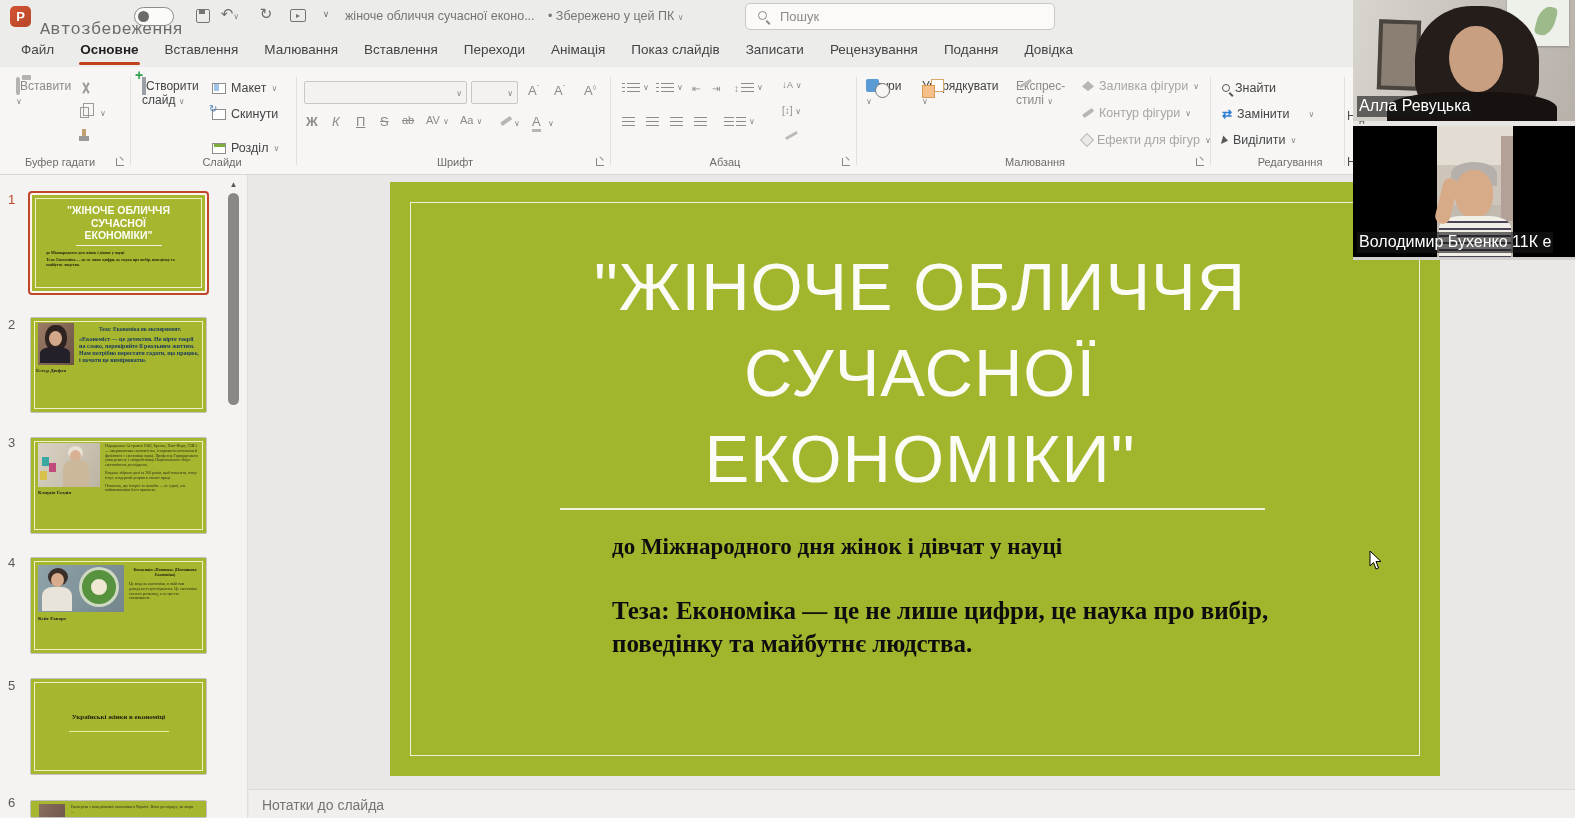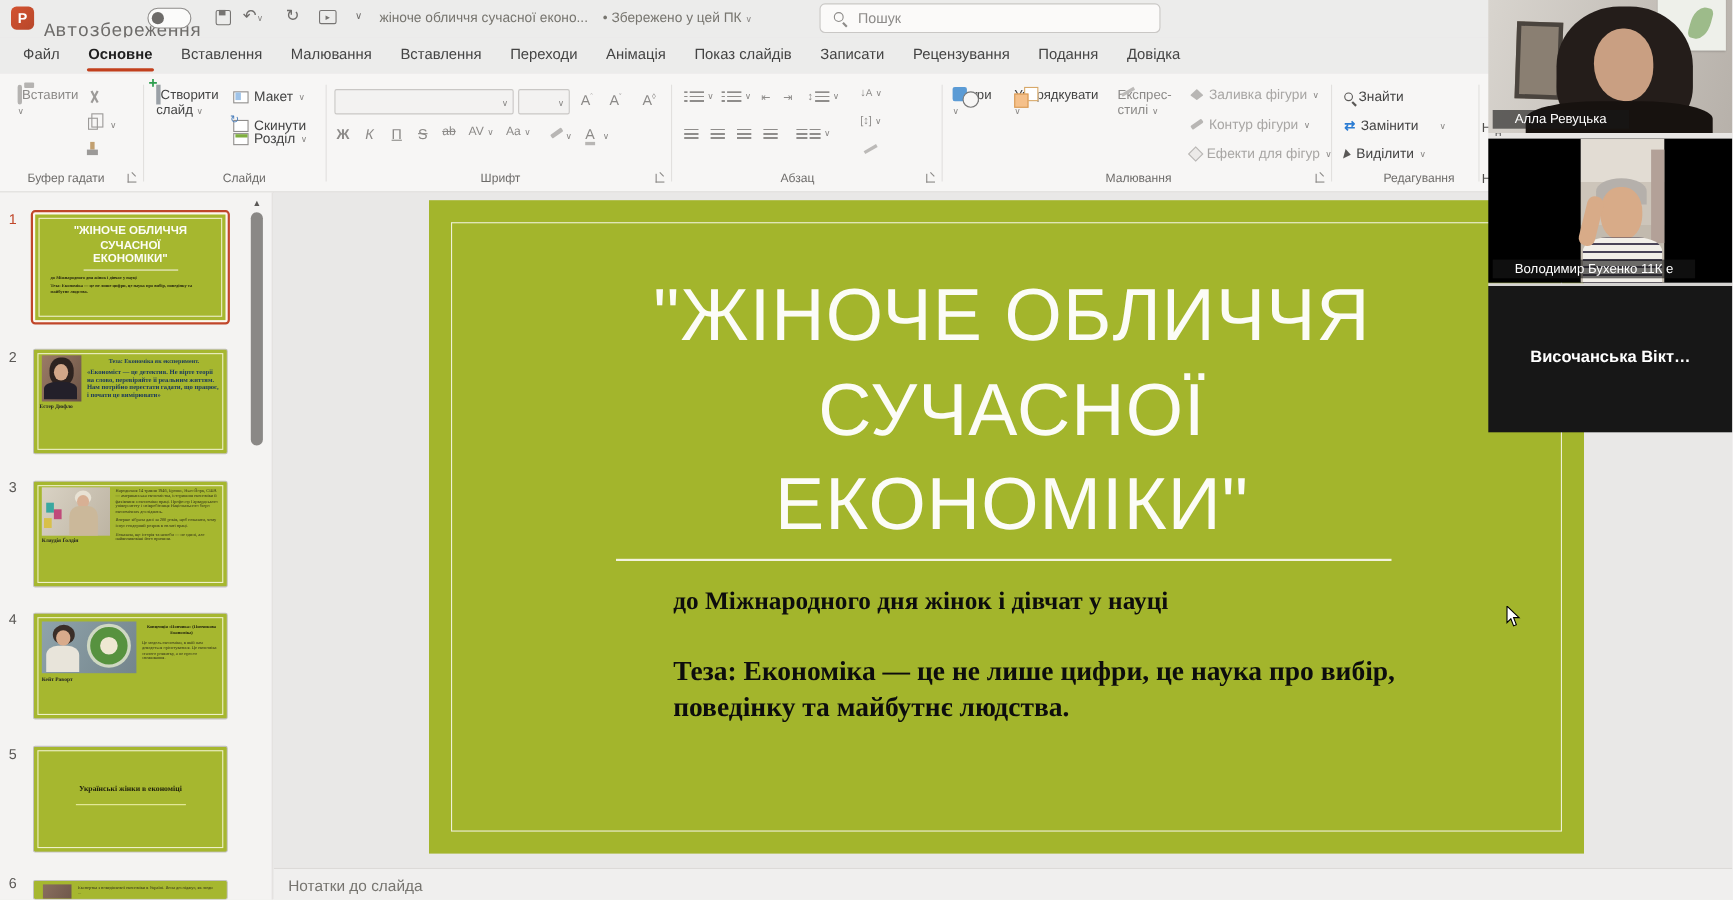--- a/index.html
+++ b/index.html
@@ -134,21 +134,21 @@
   .slide-sub2 { position:absolute; left:222px; top:412px; width:712px; font-family:"Liberation Serif",serif; font-weight:bold; font-size:25px; line-height:33px; color:#0d0d0d; }
   .cursor { position:absolute; left:979px; top:369px; z-index:5; }
 
   
   .notesbar { position:absolute; left:249px; top:789px; width:1326px; height:29px; background:#f0efee; border-top:1px solid #dcdad8; }
   .notes-label { position:absolute; left:13px; top:7px; font-size:14px; color:#76746f; }
 
   
   .video-panel { position:absolute; left:1353px; top:0; width:222px; height:521px; z-index:50; }
   .vtile { position:relative; width:100%; overflow:hidden; background:#000; }
-  .vlabel { position:absolute; left:4px; bottom:4px; background:rgba(25,25,25,0.62); color:#fff; font-size:12px; padding:1px 20px 2px; white-space:nowrap; }
+  .vlabel { position:absolute; left:4px; bottom:4px; background:rgba(25,25,25,0.62); color:#fff; font-size:16px; padding:1px 2px 2px; white-space:nowrap; }
   .t1 { height:121px; background:linear-gradient(105deg,#d8d4ce,#b7b1aa); }
   .t1 .frame { position:absolute; left:25px; top:20px; width:42px; height:70px; background:#8a7f72; border:4px solid #4a443e; transform:rotate(2deg); }
   .t1 .print { position:absolute; right:6px; top:-4px; width:62px; height:50px; background:#eef0ea; box-shadow:0 1px 2px rgba(0,0,0,.25); }
   .t1 .leaf { position:absolute; right:20px; top:6px; width:18px; height:30px; background:#9dbb8a; border-radius:60% 20% 60% 20%; transform:rotate(15deg); }
   .t1 .hair { position:absolute; left:62px; top:6px; width:124px; height:118px; background:#241d1a; border-radius:46% 46% 38% 38%; }
   .t1 .face { position:absolute; left:96px; top:26px; width:54px; height:66px; background:#c99f82; border-radius:48% 48% 46% 52%; }
   .t1 .shoulders { position:absolute; left:34px; top:92px; width:170px; height:40px; background:#17120f; border-radius:40% 40% 0 0; }
   .vgap { height:5px; background:#e8e6e4; position:relative; overflow:hidden; }
   .vgap .frag { position:absolute; left:6px; top:-4px; font-size:8px; color:#3a3a3a; letter-spacing:-1px; }
   .t2 { height:131px;text-align:center; }
@@ -233,21 +233,21 @@
     </div>
     <div class="rbtn-sm" style="left:212px; top:14px;">
       <span class="i-layout"></span>
         <span>Макет</span>
         <span class="chev">∨</span>
     </div>
     <div class="rbtn-sm" style="left:212px; top:40px;">
       <span class="i-reset"></span>
         <span>Скинути</span>
     </div>
-    <div class="rbtn-sm" style="left:212px; top:52px;">
+    <div class="rbtn-sm" style="left:212px; top:74px;">
       <span class="i-section"></span>
         <span>Розділ</span>
         <span class="chev">∨</span>
     </div>
     <div class="grp-label" style="left:142px; width:160px;">Слайди</div>
     <div class="vsep" style="left:296px;"></div>
 
     <div class="combo" style="left:304px; top:14px; width:163px;">
         <span class="chev">∨</span>
       </div>
@@ -485,18 +485,15 @@
         <div class="curtain"></div>
         <div class="hair"></div>
         <div class="face"></div>
         <div class="shirt"></div>
         <div class="arm"></div>
       </div>
       <span class="vlabel">Володимир Бухенко 11К е</span>
     </div>
     <div class="vsep1"></div>
     <div class="vsep2"></div>
-    <div class="vtile t4">
-      <div class="name">Височанська Вікт…</div>
-    </div>
   </div>
 
 </div>
 
 </body></html>

